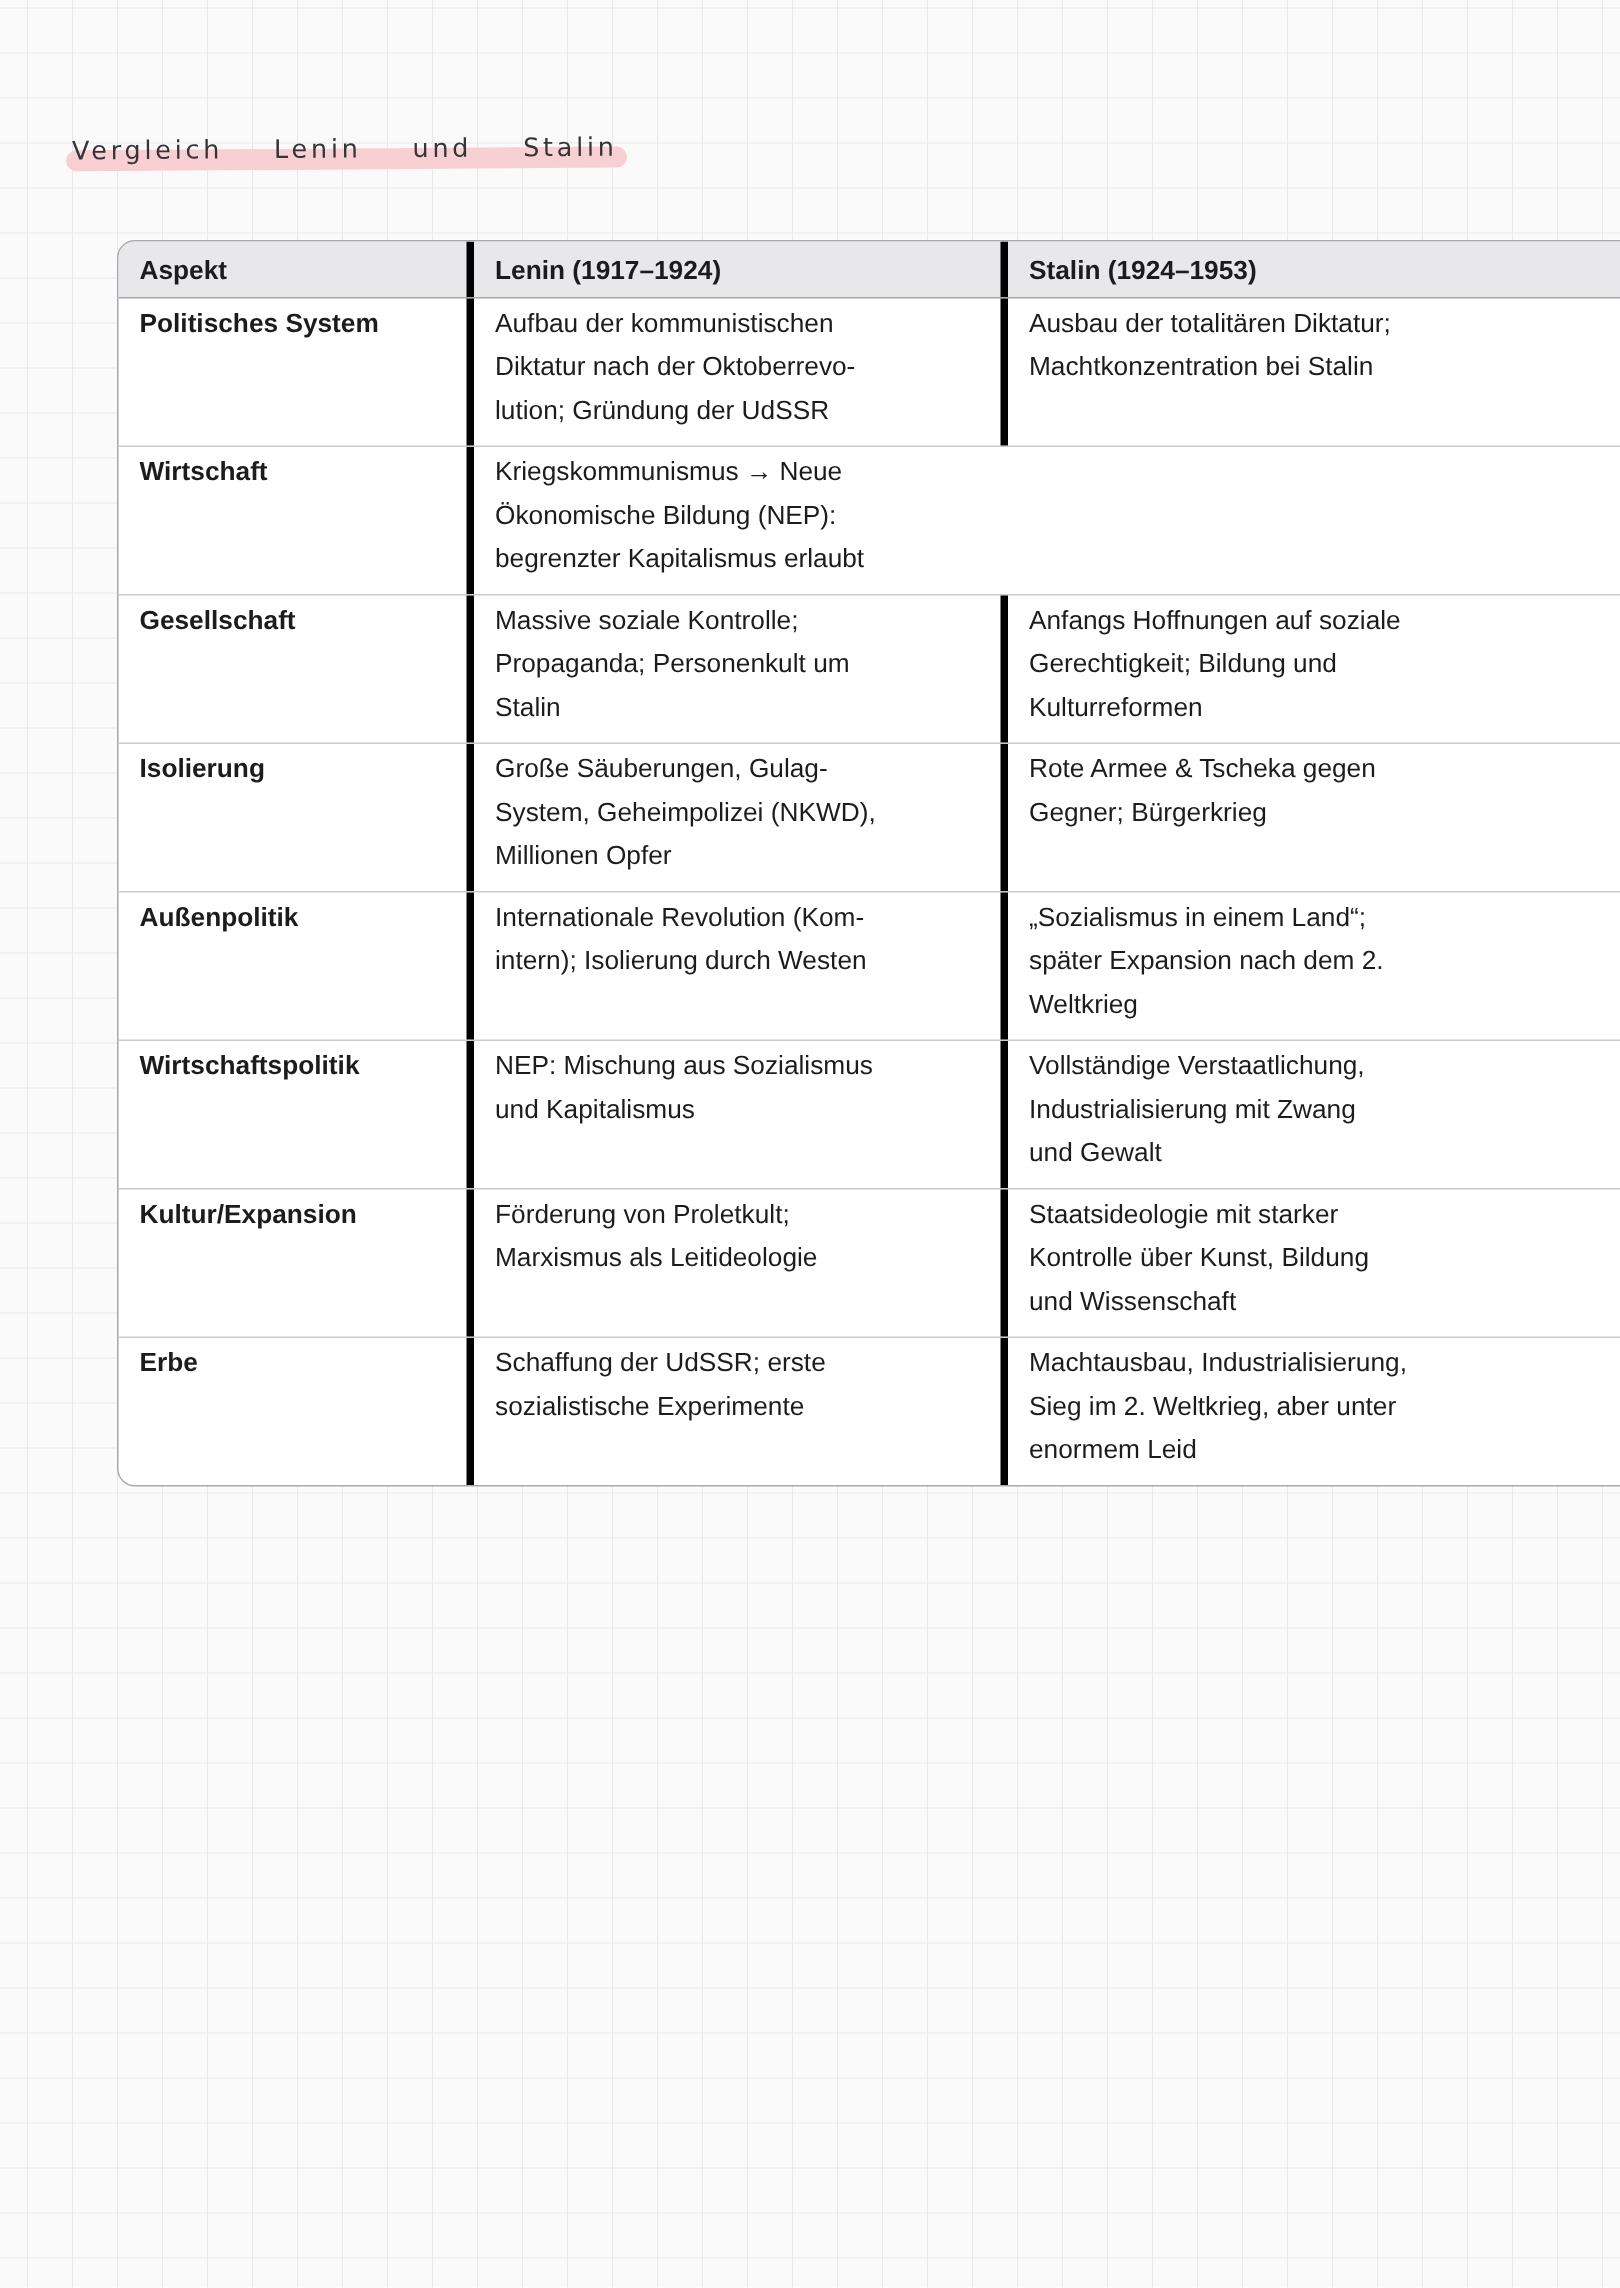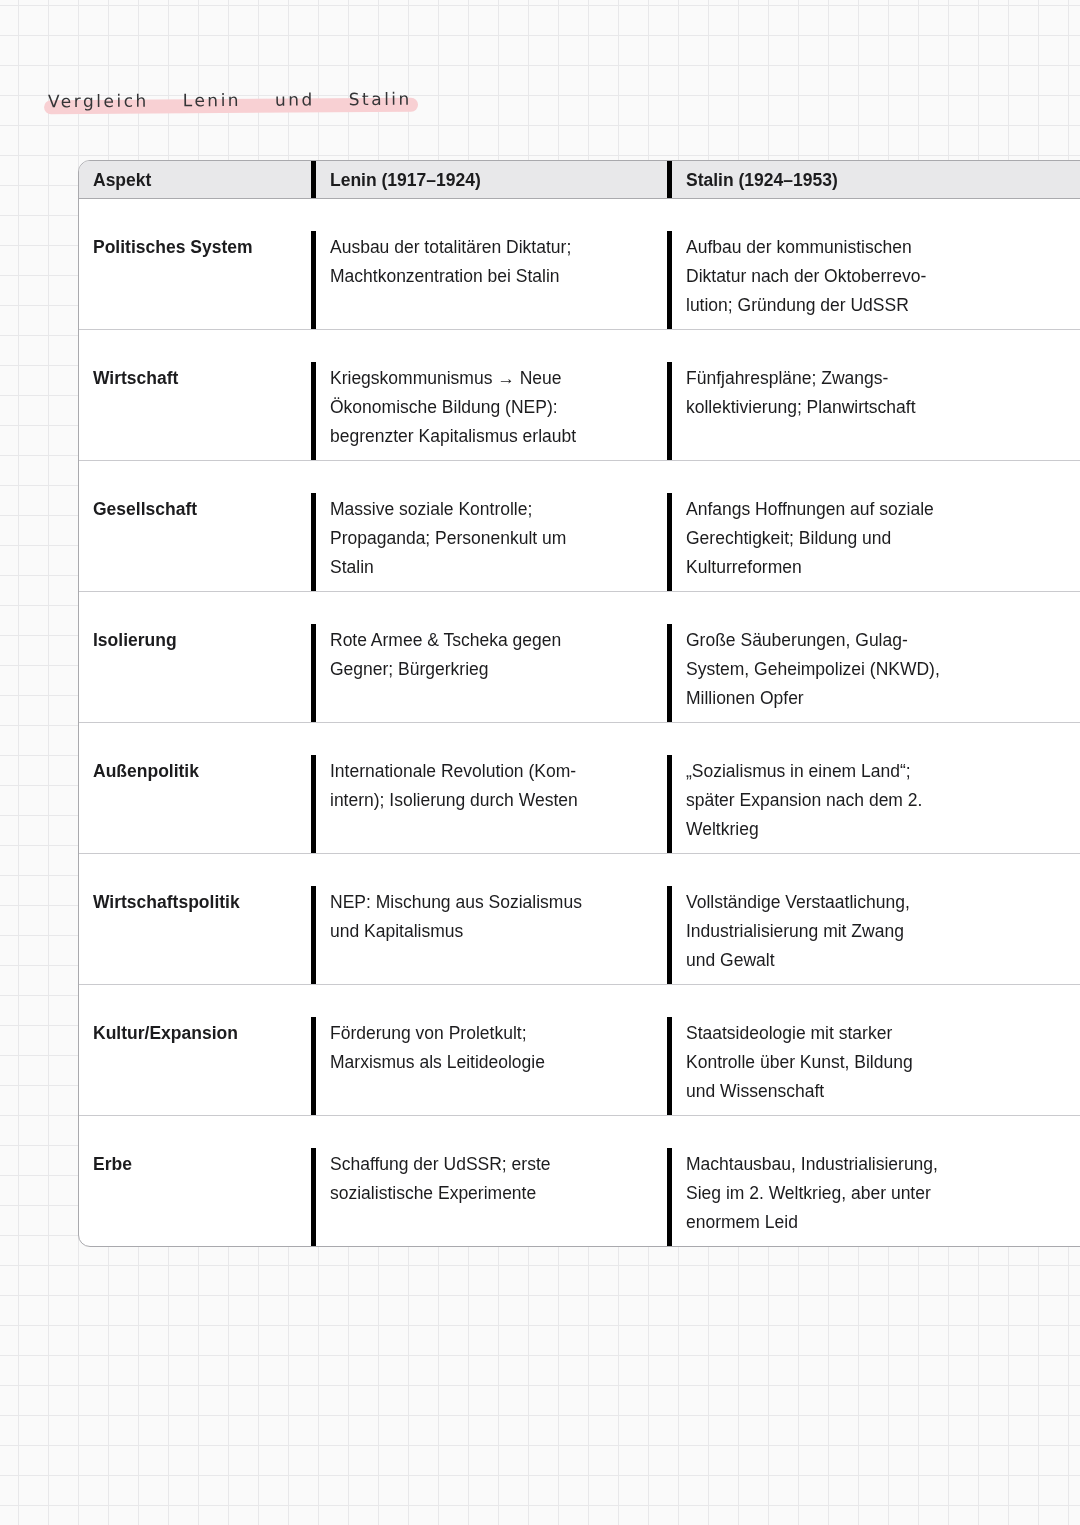--- a/index.html
+++ b/index.html
@@ -70,21 +70,20 @@
     font-weight: bold;
     font-size: 17.5px;
     line-height: 20px;
     padding: 9px 14px 8px 14px;
   }
   .td {
     font-size: 17.5px;
     line-height: 29px;
     padding: 2px 14px 9px 14px;
     white-space: pre-line;
-    margin-top: 32px;
   }
   .td.aspect { font-weight: bold; }
   .col-b, .col-c { border-left: 5px solid #000000; }
 </style>
 </head>
 <body>
 
 <div class="page">
 
   <div class="title-wrap">
@@ -94,53 +93,51 @@
   <div class="table">
 
     <div class="thead">
       <div class="th col-a">Aspekt</div>
       <div class="th col-b">Lenin (1917–1924)</div>
       <div class="th col-c">Stalin (1924–1953)</div>
     </div>
 
     <div class="tr">
       <div class="td col-a aspect">Politisches System</div>
-      <div class="td col-c">Ausbau der totalitären Diktatur;
-Machtkonzentration bei Stalin</div>
       <div class="td col-b">Aufbau der kommunistischen
 Diktatur nach der Oktoberrevo-
 lution; Gründung der UdSSR</div>
+      <div class="td col-c">Ausbau der totalitären Diktatur;
+Machtkonzentration bei Stalin</div>
     </div>
 
     <div class="tr">
       <div class="td col-a aspect">Wirtschaft</div>
       <div class="td col-b">Kriegskommunismus → Neue
 Ökonomische Bildung (NEP):
 begrenzter Kapitalismus erlaubt</div>
-      <div class="td col-c">Fünfjahrespläne; Zwangs-
-kollektivierung; Planwirtschaft</div>
     </div>
 
     <div class="tr">
       <div class="td col-a aspect">Gesellschaft</div>
       <div class="td col-c">Massive soziale Kontrolle;
 Propaganda; Personenkult um
 Stalin</div>
       <div class="td col-b">Anfangs Hoffnungen auf soziale
 Gerechtigkeit; Bildung und
 Kulturreformen</div>
     </div>
 
     <div class="tr">
       <div class="td col-a aspect">Isolierung</div>
-      <div class="td col-b">Rote Armee &amp; Tscheka gegen
-Gegner; Bürgerkrieg</div>
       <div class="td col-c">Große Säuberungen, Gulag-
 System, Geheimpolizei (NKWD),
 Millionen Opfer</div>
+      <div class="td col-b">Rote Armee &amp; Tscheka gegen
+Gegner; Bürgerkrieg</div>
     </div>
 
     <div class="tr">
       <div class="td col-a aspect">Außenpolitik</div>
       <div class="td col-b">Internationale Revolution (Kom-
 intern); Isolierung durch Westen</div>
       <div class="td col-c">„Sozialismus in einem Land“;
 später Expansion nach dem 2.
 Weltkrieg</div>
     </div>

